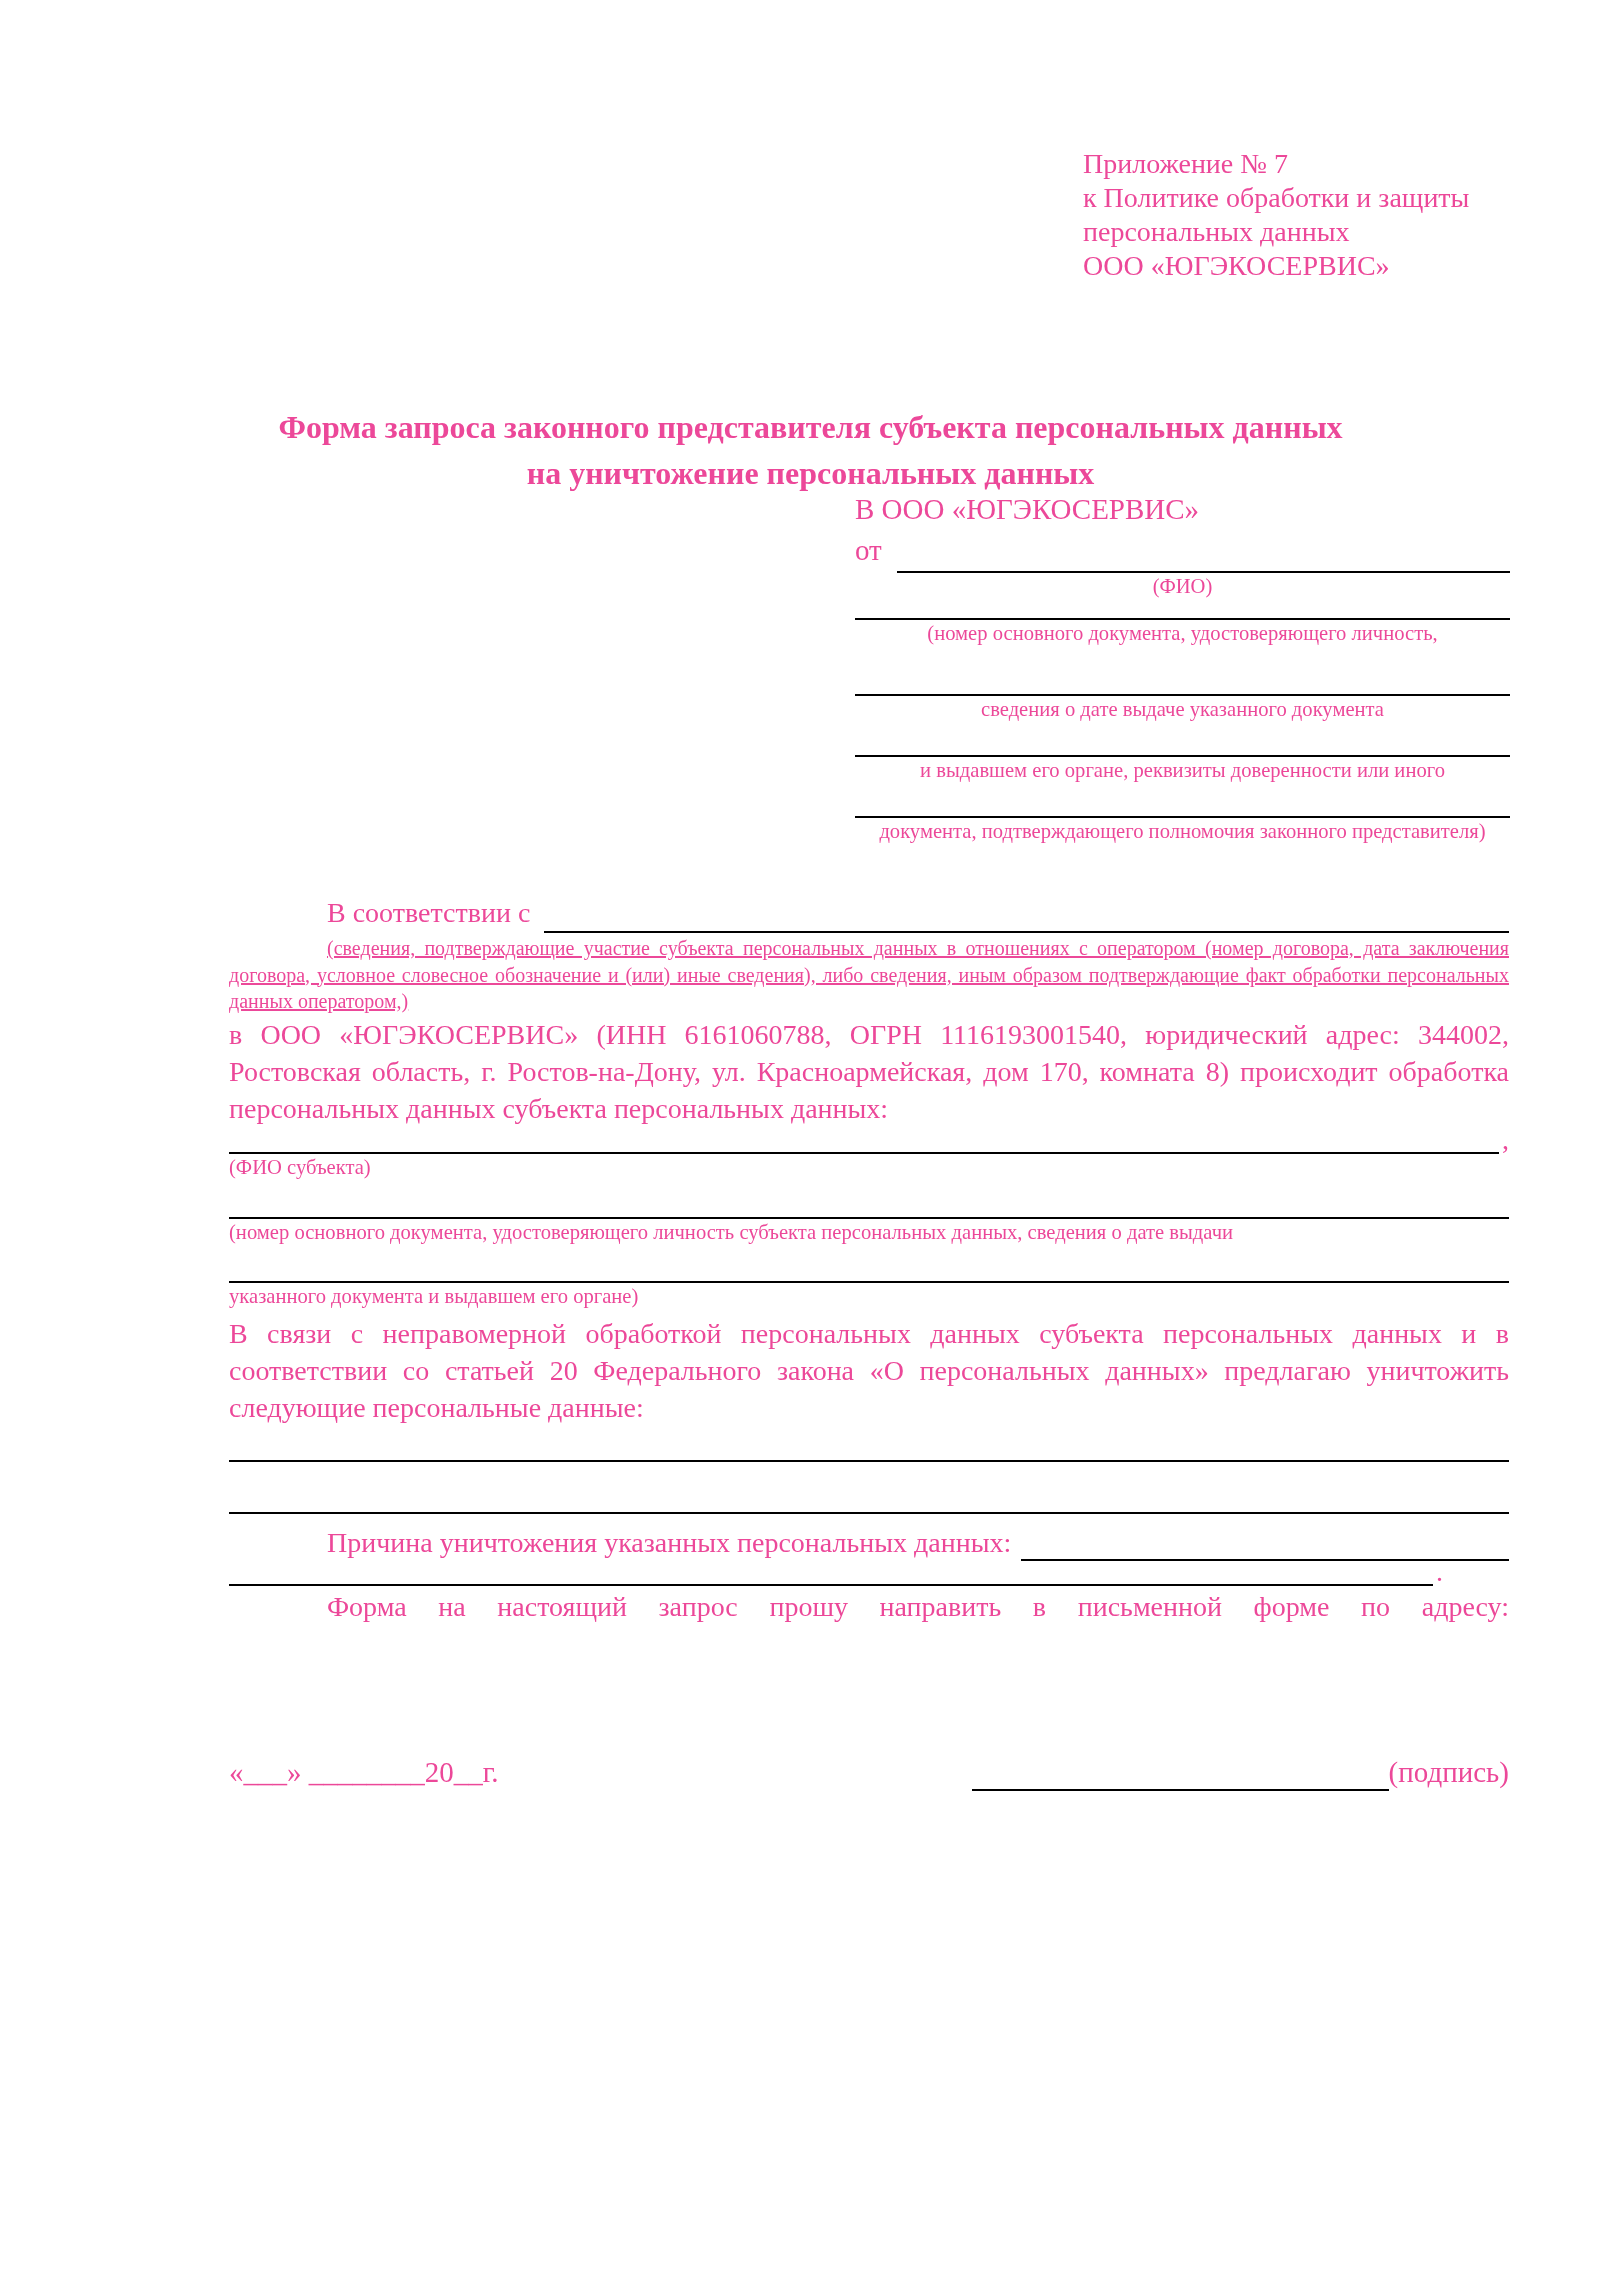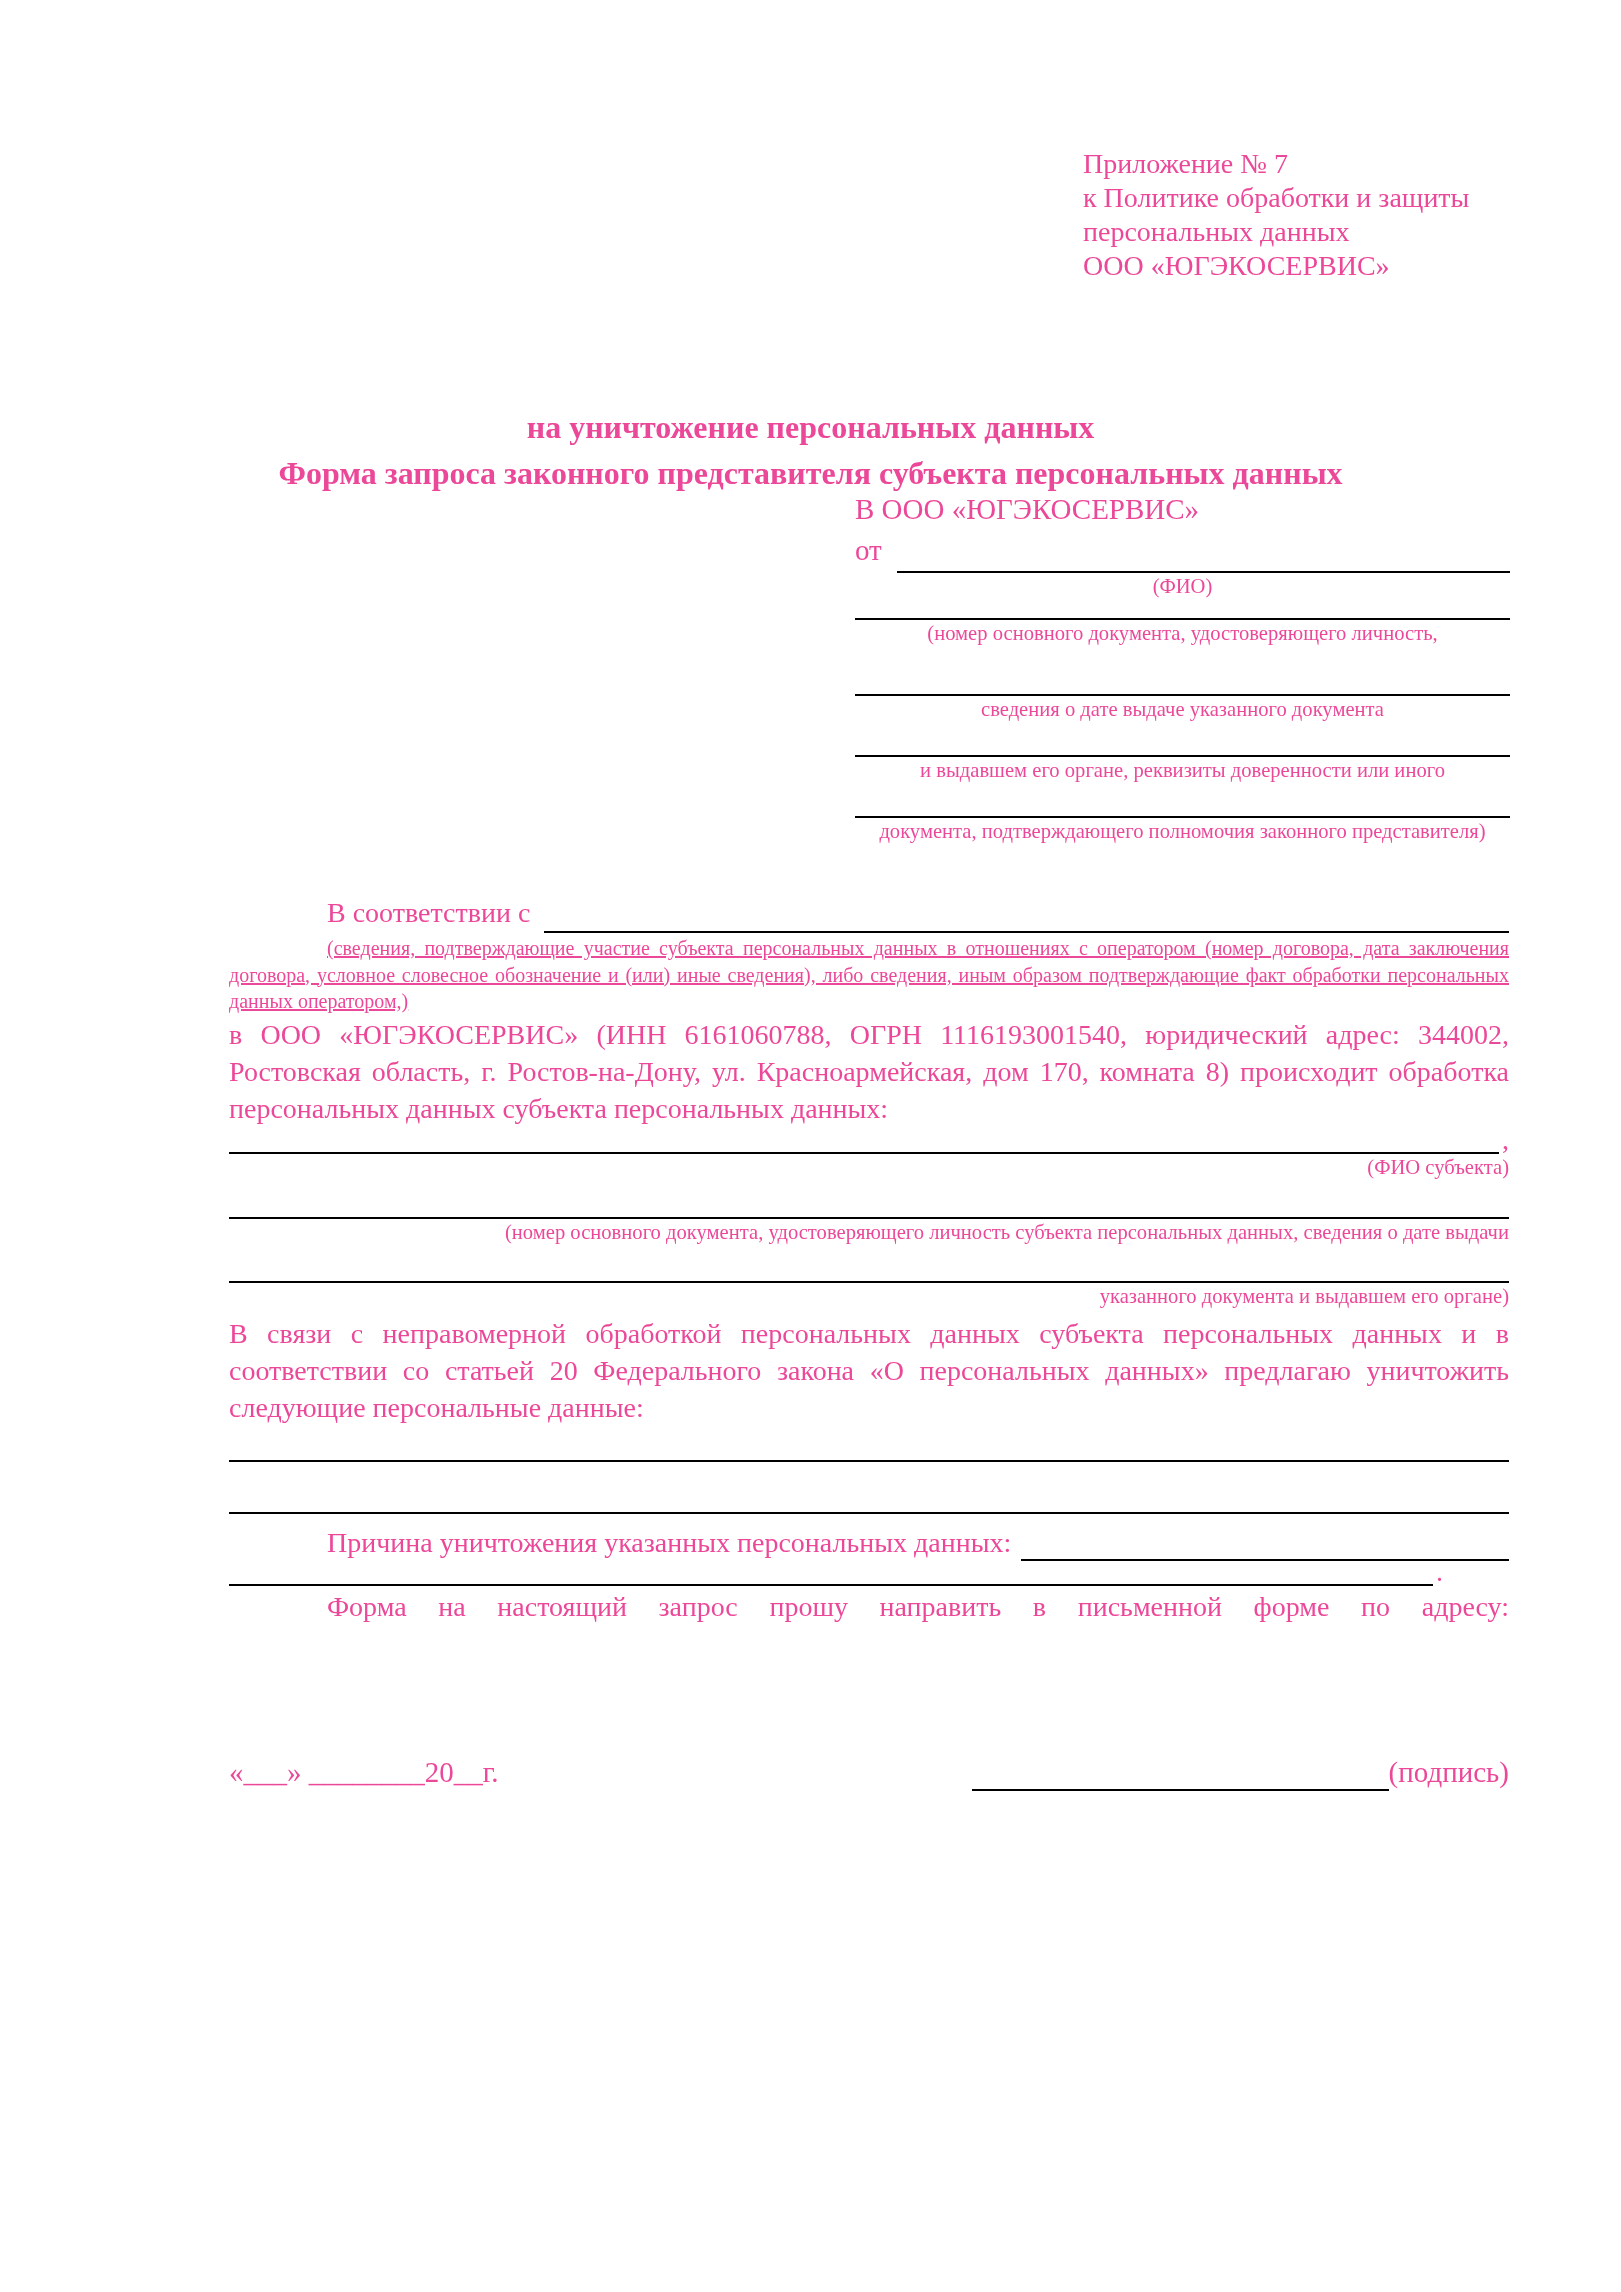--- a/index.html
+++ b/index.html
@@ -86,21 +86,21 @@
     text-decoration: underline;
   }
   .para { text-align: justify; }
   .para-operator { margin-top: 2px; height: 112px; }
   .row-comma { height: 25.5px; }
   .tail-char { font-size: 28px; line-height: 29px; align-self: flex-end; padding-left: 2.9px; }
   .cap-body {
     font-size: 20.6px;
     line-height: 26.5px;
     height: 26.5px;
-    text-align: right;
+    text-align: left;
     white-space: nowrap;
   }
   .ul-a { height: 39px; }
   .ul-b { height: 37px; }
   .para-unlawful { margin-top: 5.9px; height: 112px; }
   .ul-c { height: 35px; }
   .ul-d { height: 52px; }
   .row-reason { height: 47px; padding-top: 11.8px; }
   .row-reason .label { line-height: 33px; }
   .row-reason .fill { margin-left: 9.8px; }
@@ -138,22 +138,22 @@
 <div class="page">
 
   <div class="appendix">
     <div>Приложение № 7</div>
     <div>к Политике обработки и защиты</div>
     <div>персональных данных</div>
     <div>ООО «ЮГЭКОСЕРВИС»</div>
   </div>
 
   <div class="doc-title">
+    <div>Форма запроса законного представителя субъекта персональных данных</div>
     <div>на уничтожение персональных данных</div>
-    <div>Форма запроса законного представителя субъекта персональных данных</div>
   </div>
 
   <div class="addr">
     <div class="addr-to">В ООО «ЮГЭКОСЕРВИС»</div>
     <div class="from-row">
       <span class="from-label">от</span>
       <span class="fill"></span>
     </div>
     <div class="cap">(ФИО)</div>
     <div class="uline ul-r1"></div>

